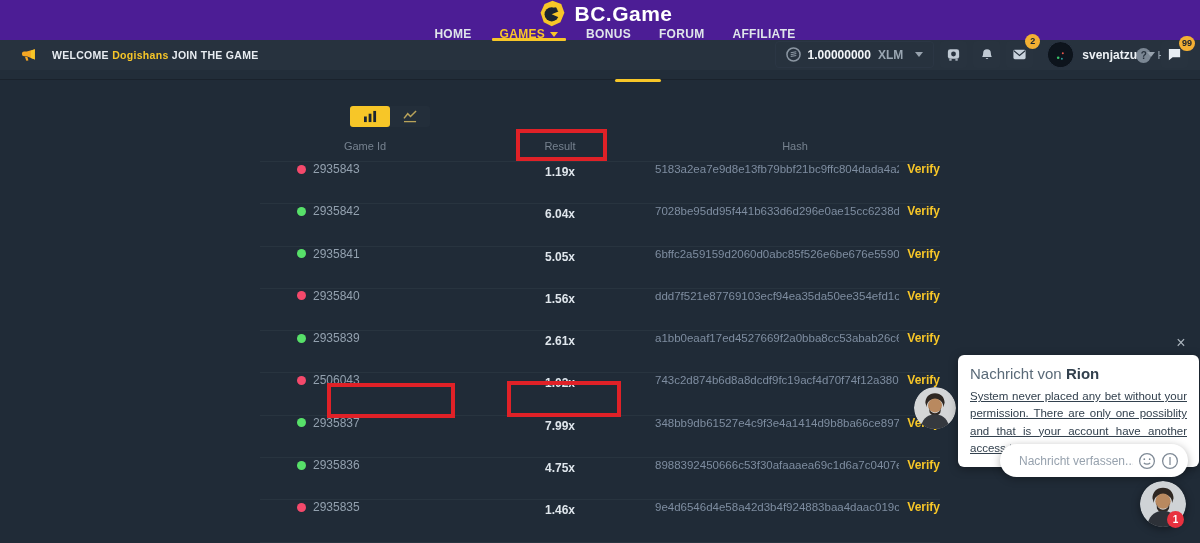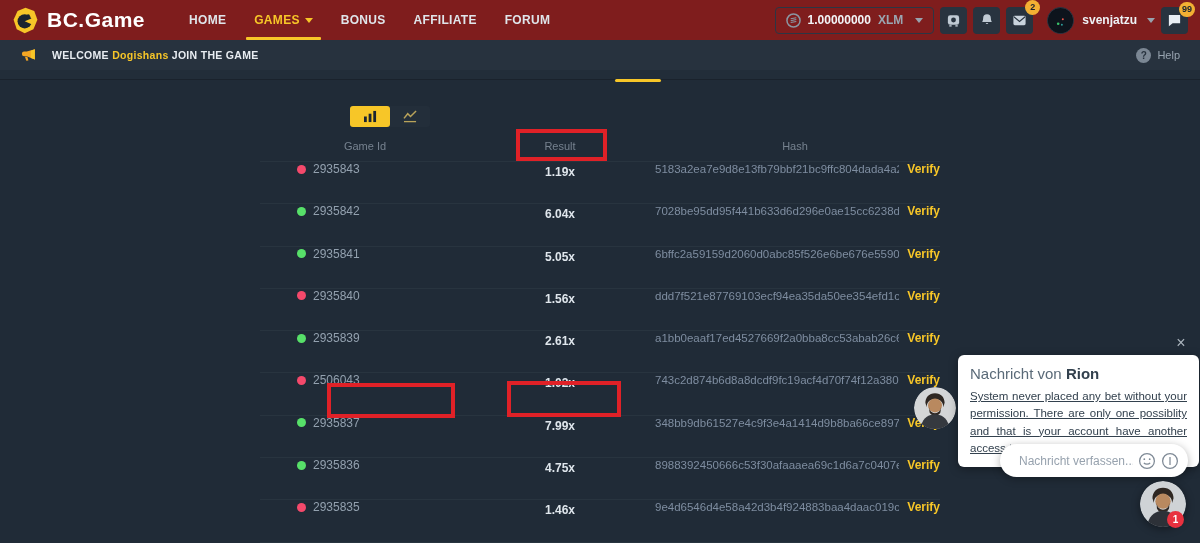--- a/index.html
+++ b/index.html
@@ -6,21 +6,21 @@
   html,body { width:1200px; height:543px; overflow:hidden; }
   body {
     position:relative;
     background:#202b37;
     font-family:"Liberation Sans", sans-serif;
     color:#e8edf2;
   }
   
   .navbar {
     position:absolute; top:0; left:0; width:1200px; height:40px;
-    background:#7f1d1d; display:flex; align-items:center; z-index:20;
+    background:#4c1d95; display:flex; align-items:center; z-index:20;flex-direction:column;
   }
   .logo { display:flex; align-items:center; gap:8px; margin-left:12px; cursor:pointer; }
   .logo-text { font-size:21px; font-weight:bold; letter-spacing:.5px; color:#ffffff; }
   .nav { display:flex; margin-left:30px; height:40px; }
   .nav-item {
     position:relative; display:flex; align-items:center; padding:0 14px;
     font-size:12px; font-weight:bold; color:#dfe5ea; letter-spacing:.3px; cursor:pointer;
   }
   .nav-item.active { color:#f7c628; }
   .nav-item.active::after {
@@ -174,24 +174,24 @@
         <span>HOME</span>
       </div>
     <div class="nav-item active">
         <span>GAMES</span>
         <span class="caret yellow"></span>
       </div>
     <div class="nav-item">
         <span>BONUS</span>
       </div>
     <div class="nav-item">
-        <span>AFFILIATE</span>
+        <span>FORUM</span>
       </div>
     <div class="nav-item">
-        <span>FORUM</span>
+        <span>AFFILIATE</span>
       </div>
   </div>
   <div class="nav-right">
     <div class="balance-pill">
       <span style="display:flex;">
         <svg width="15" height="15" viewBox="0 0 16 16">
           <circle cx="8" cy="8" r="7" fill="none" stroke="#8b96a2" stroke-width="1.6"></circle>
           <path d="M5 6.2 L11 5 M5 8.2 L11 7 M5 10.2 L11 9" stroke="#8b96a2" stroke-width="1.1" fill="none"></path>
         </svg>
       </span>

